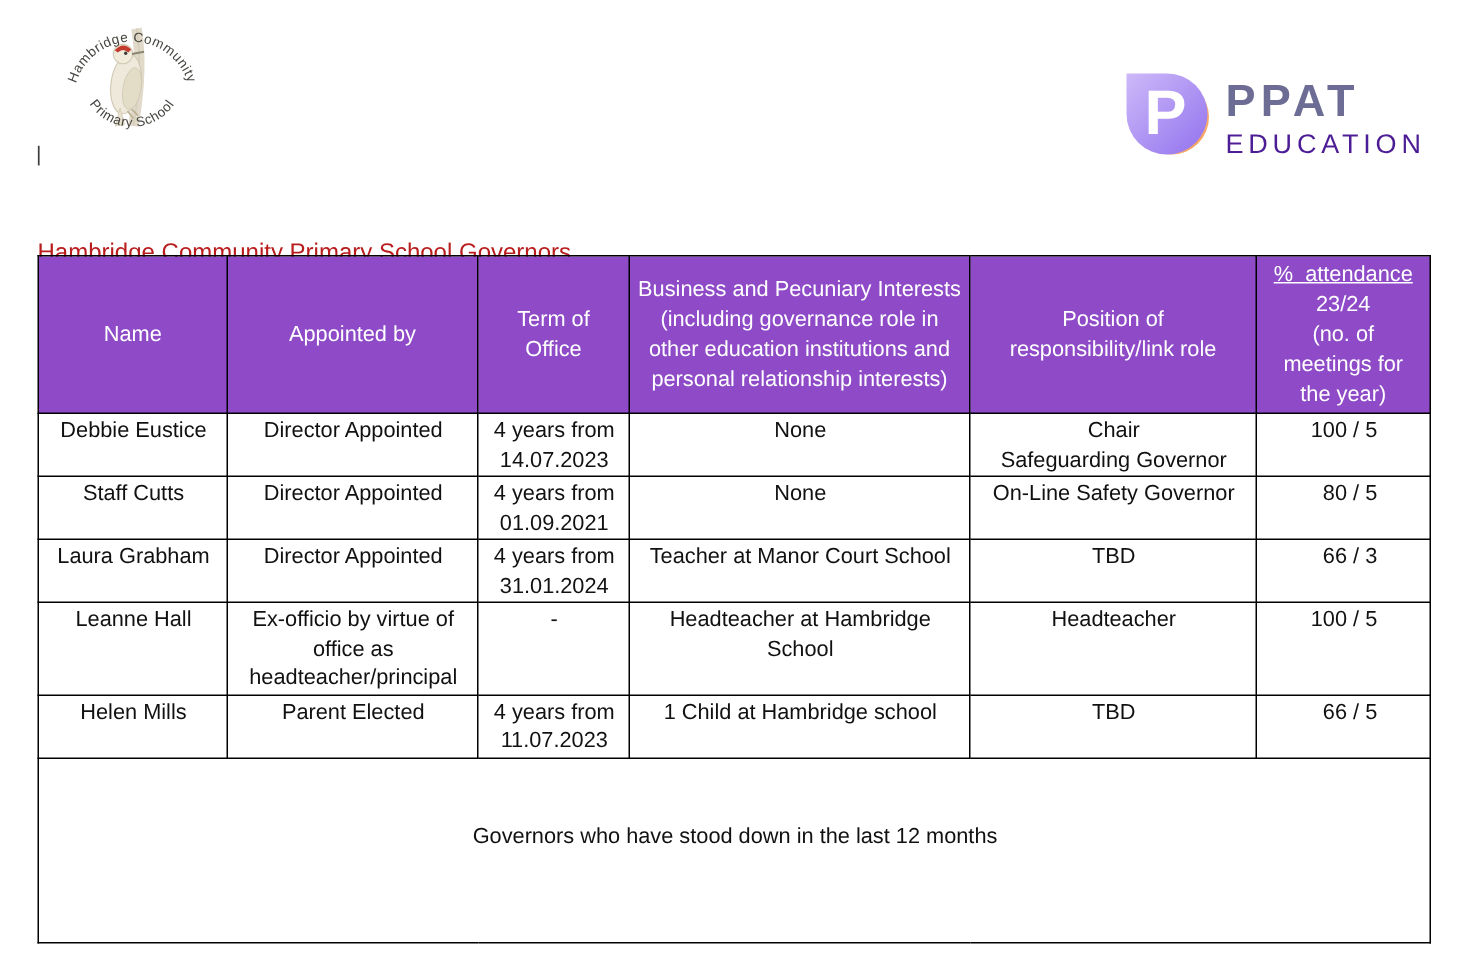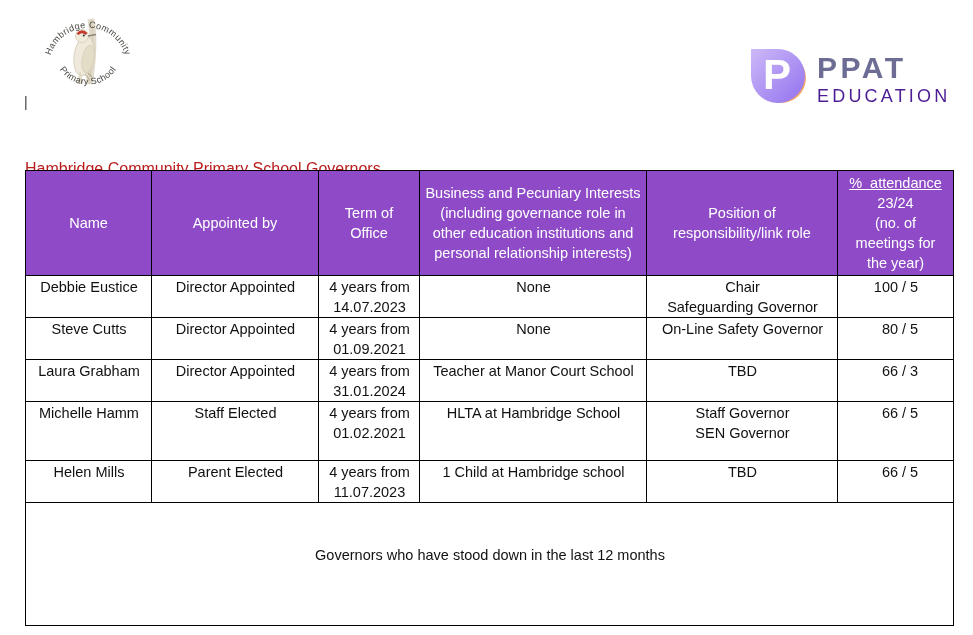--- a/index.html
+++ b/index.html
@@ -153,46 +153,47 @@
         <td>Debbie Eustice</td>
         <td>Director Appointed</td>
         <td>4 years from
 14.07.2023</td>
         <td>None</td>
         <td>Chair
 Safeguarding Governor</td>
         <td>100 / 5</td>
       </tr>
       <tr>
-        <td>Steve Cutts</td>
+        <td>Staff Cutts</td>
         <td>Director Appointed</td>
         <td>4 years from
 01.09.2021</td>
         <td>None</td>
         <td>On-Line Safety Governor</td>
         <td>  80 / 5</td>
       </tr>
       <tr>
         <td>Laura Grabham</td>
         <td>Director Appointed</td>
         <td>4 years from
 31.01.2024</td>
         <td>Teacher at Manor Court School</td>
         <td>TBD</td>
         <td>  66 / 3</td>
       </tr>
       <tr>
-        <td>Michelle Hamm</td>
-        <td>Staff Elected</td>
-        <td>4 years from
-01.02.2021</td>
-        <td>HLTA at Hambridge School</td>
-        <td>Staff Governor
-SEN Governor</td>
-        <td>  66 / 5</td>
+        <td>Leanne Hall</td>
+        <td>Ex-officio by virtue of
+office as
+headteacher/principal</td>
+        <td>-</td>
+        <td>Headteacher at Hambridge
+School</td>
+        <td>Headteacher</td>
+        <td>100 / 5</td>
       </tr>
       <tr>
         <td>Helen Mills</td>
         <td>Parent Elected</td>
         <td>4 years from
 11.07.2023</td>
         <td>1 Child at Hambridge school</td>
         <td>TBD</td>
         <td>  66 / 5</td>
       </tr>

